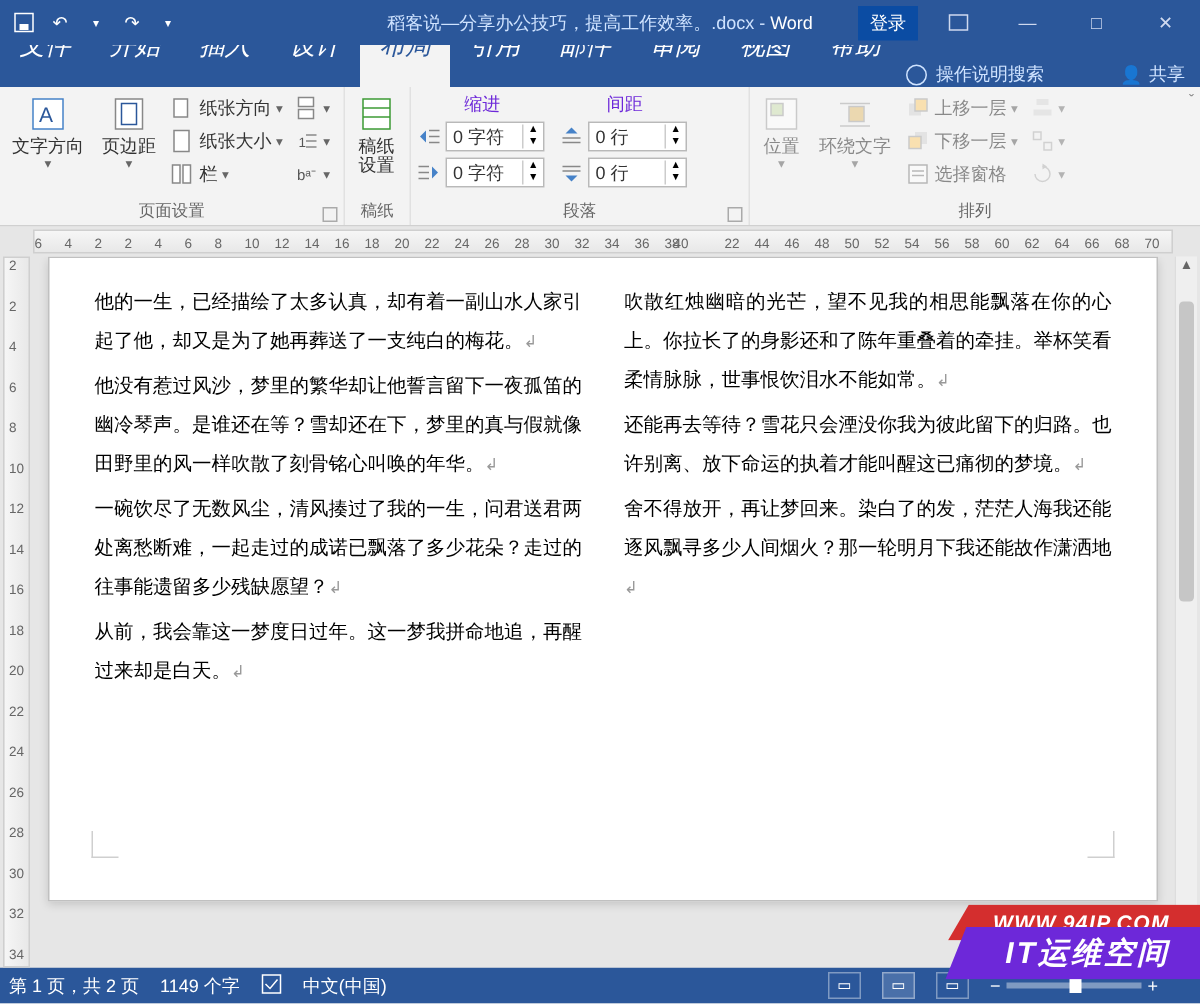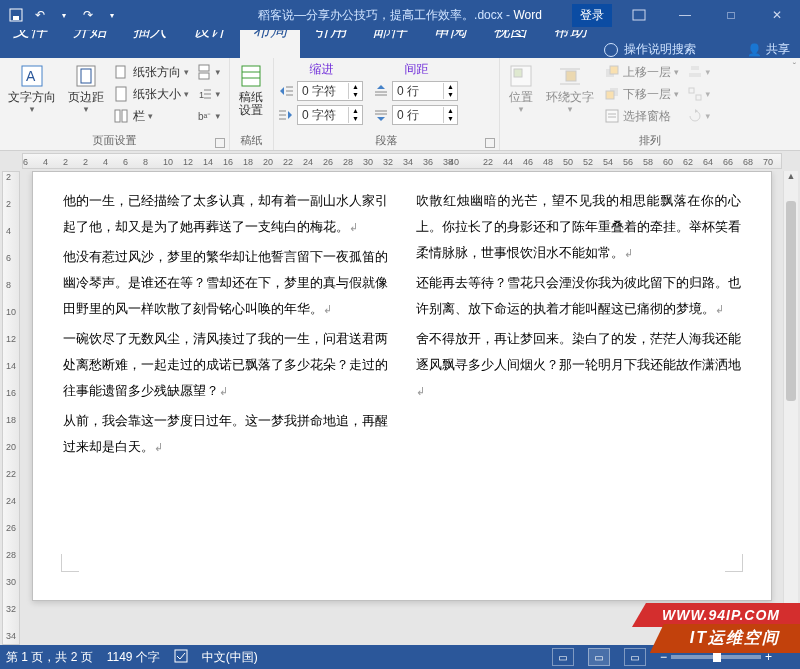--- a/index.html
+++ b/index.html
@@ -166,21 +166,21 @@
   .zoom-slider .track{ width:90px; height:4px; background:rgba(255,255,255,.4); position:relative;}
   .zoom-slider .thumb{ position:absolute; top:-3px; width:8px; height:10px; background:#fff;}
   
   
   .wm1, .wm2 {
     position:absolute; right:0; color:#fff; font-weight:bold; font-style:italic;
     padding:4px 20px 4px 30px;
     clip-path: polygon(14px 0, 100% 0, 100% 100%, 0 100%);
   }
   .wm1 { bottom:42px; background:#d42e2e; font-size:14px; letter-spacing:1px;}
-  .wm2 { bottom:16px; background:#c2410c; font-size:16px; letter-spacing:2px; padding-left:40px;}
+  .wm2 { bottom:16px; background:#6d28d9; font-size:20px; letter-spacing:2px; padding-left:40px;}
 </style>
 </head>
 <body>
 
 <div class="titlebar">
   <div class="tb-left">
     <span class="tb-icon">
         <svg width="14" height="14">
           <rect x="1" y="1" width="12" height="12" fill="none" stroke="#fff"></rect>
           <rect x="4" y="8" width="6" height="4" fill="#fff"></rect>

